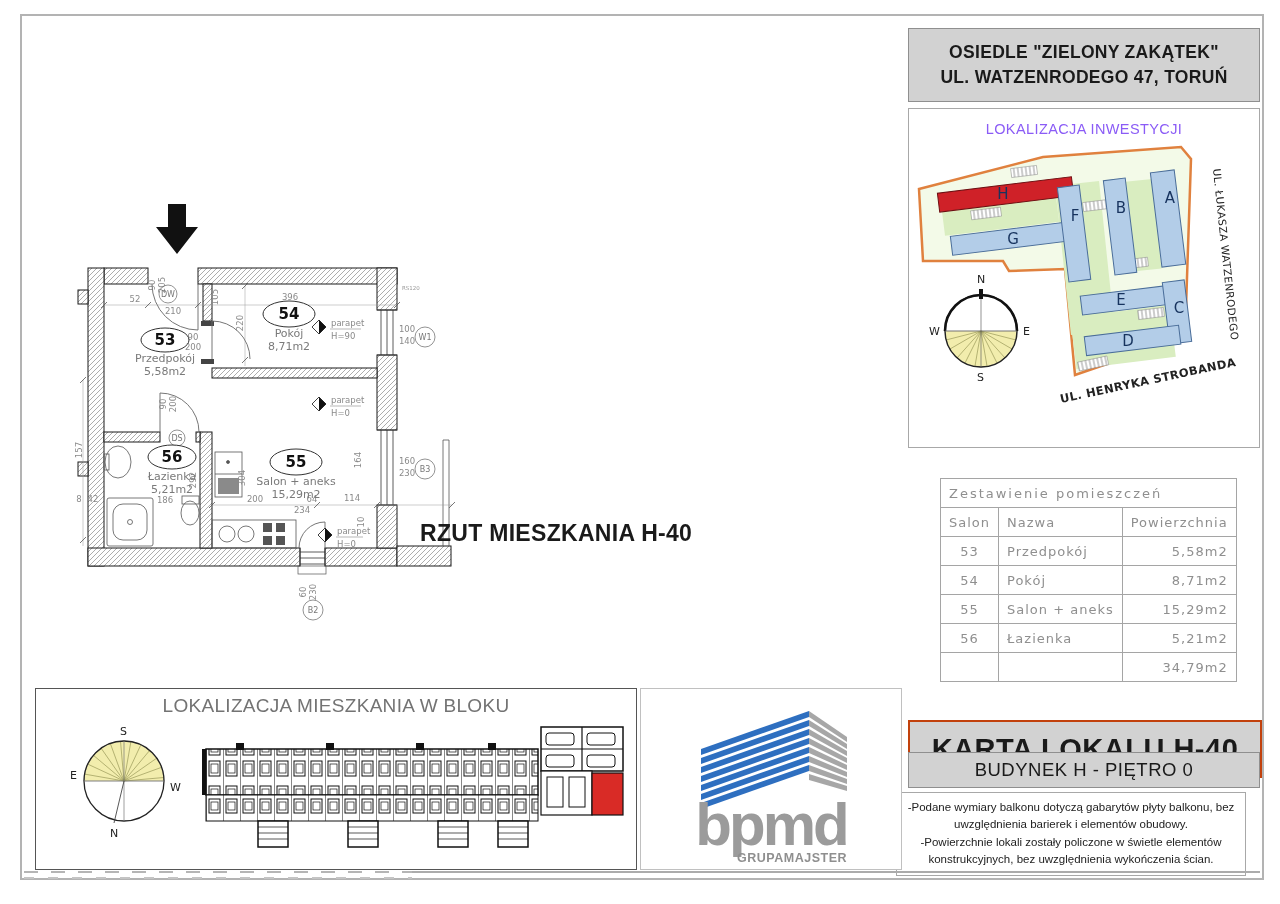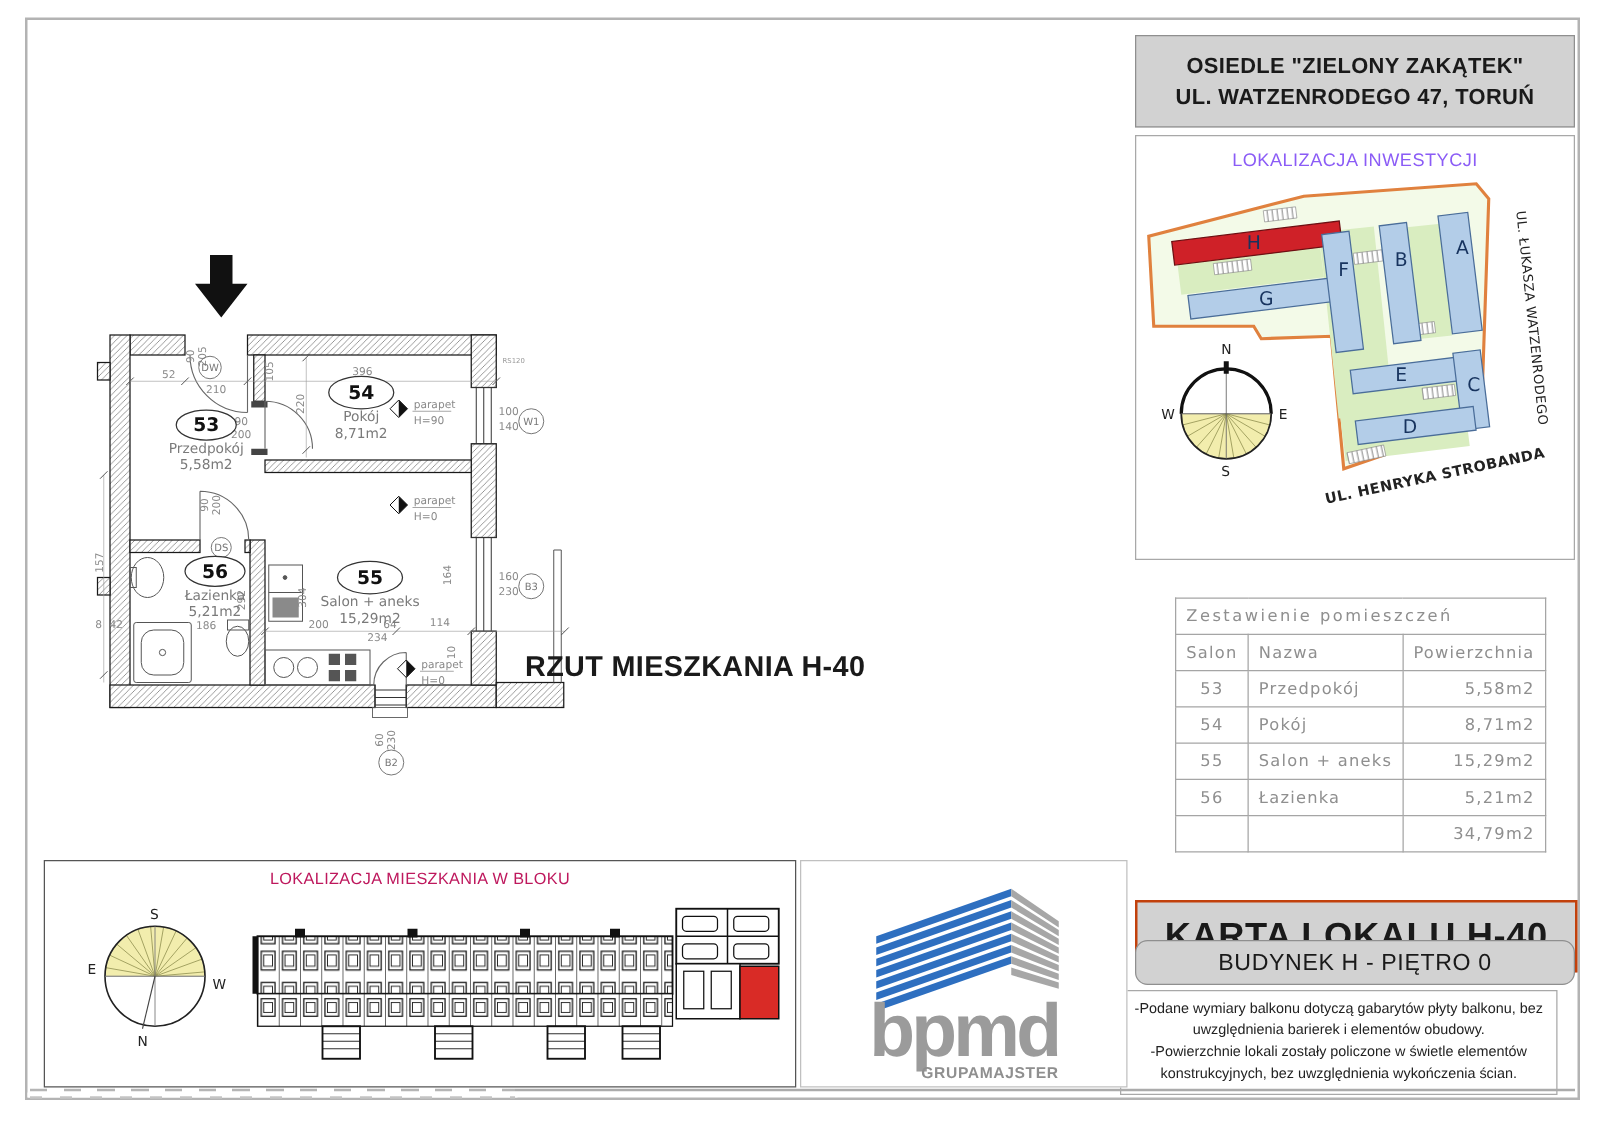--- a/index.html
+++ b/index.html
@@ -12,25 +12,25 @@
   .hdr{left:908px;top:28px;width:350px;height:72px;font-weight:bold;font-size:17.5px;
        display:flex;flex-direction:column;justify-content:center;gap:4px;letter-spacing:.3px;}
   .invest{left:908px;top:108px;width:350px;height:338px;}
   .invest-title{top:12px;width:100%;text-align:center;font-size:14.5px;letter-spacing:.4px;color:#8b5cf6;}
   .tablebox{left:940px;top:478px;border-collapse:collapse;table-layout:fixed;
             font-family:"DejaVu Sans",sans-serif;color:#8f8f8f;}
   .tablebox td{border:1px solid #a5a5a5;font-size:13px;letter-spacing:1px;height:28px;padding:0 8px;
                overflow:hidden;white-space:nowrap;}
   .karta{left:908px;top:692px;width:350px;height:54px;line-height:54px;font-weight:bold;font-size:29px;
          border:2px solid #c2410c;letter-spacing:.5px;margin-top:28px;}
-  .budynek{left:908px;top:752px;width:350px;height:34px;line-height:34px;font-size:18.5px;letter-spacing:.5px;border-radius:10px;}
+  .budynek{left:908px;top:752px;width:350px;height:34px;line-height:34px;font-size:18.5px;letter-spacing:.5px;}
   .notes{left:896px;top:792px;width:350px;height:84px;font-size:11.5px;line-height:1.5;
          text-align:center;padding:6px 8px;box-sizing:border-box;color:#222;}
   .blockbox{left:35px;top:688px;width:600px;height:180px;border:1px solid #555;background:#fff;}
-  .block-title{top:6px;width:100%;text-align:center;font-size:13px;color:#be185d;letter-spacing:.3px;}
+  .block-title{top:6px;width:100%;text-align:center;font-size:19px;color:#737373;letter-spacing:.3px;}
   .logobox{left:640px;top:688px;width:260px;height:180px;border:1px solid #c0c0c0;background:#fff;}
   .plan-title{left:420px;top:500px;}
   .plan-title .t1{font-weight:bold;font-size:23px;letter-spacing:.3px;margin-top:20px;}
   .plan-title .t2{font-size:19px;margin-top:4px;}
   svg{font-family:"DejaVu Sans",sans-serif;}
   svg text.dim{font-size:8.5px;fill:#8a8a8a;}
   svg text.mk{font-size:8px;fill:#777;}
   svg text.rnum{font-size:15px;font-weight:bold;fill:#111;}
   svg text.rname{font-size:11px;fill:#7a7a7a;}
   svg text.tiny{font-size:5.5px;fill:#999;}

